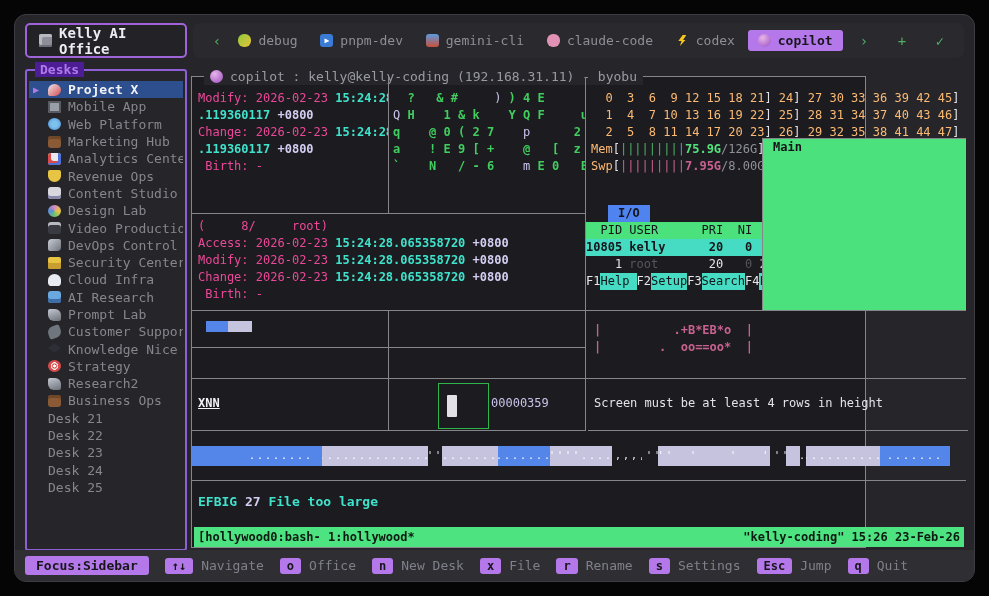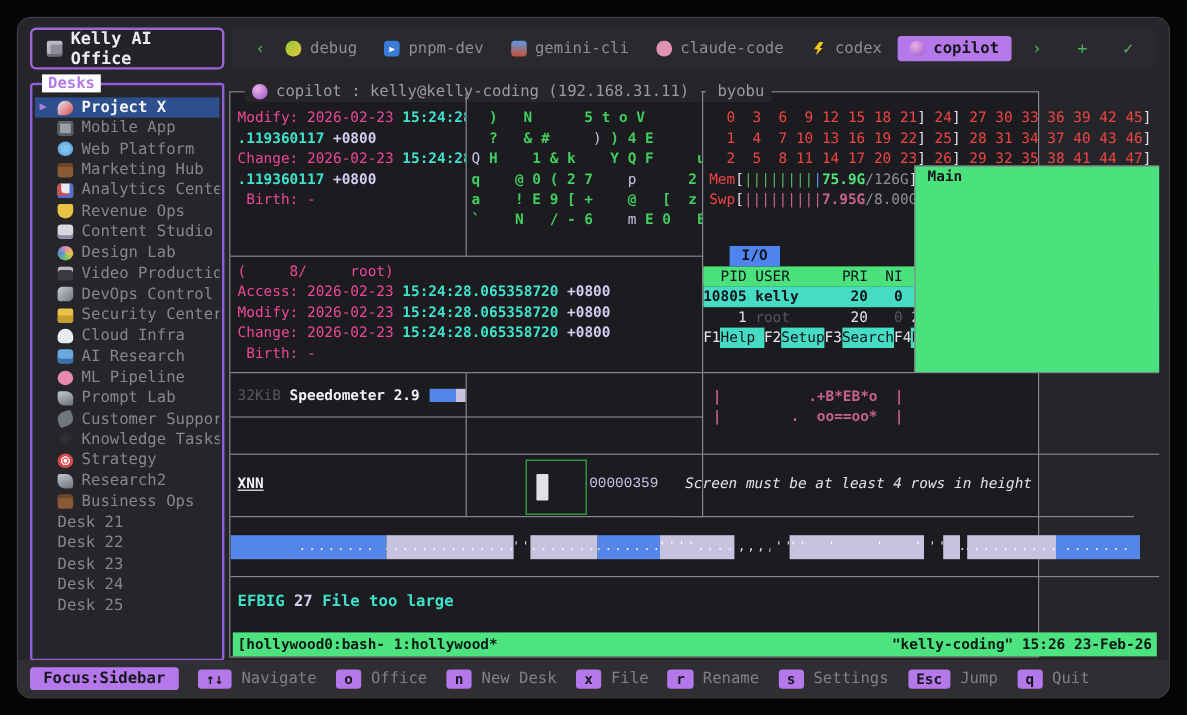--- a/index.html
+++ b/index.html
@@ -31,21 +31,21 @@
   .tico.brain { background:#e091b4; border-radius:6px; }
   .tico.lightning { background:transparent; }
   .zig { width:8px; height:11px; background:#f2c center; background:#f5c518;
     clip-path:polygon(55% 0,100% 0,60% 45%,90% 45%,20% 100%,40% 55%,0 55%); }
   .tico.crystal { background:radial-gradient(circle at 35% 30%,#e8b4e8,#9a4ec2); border-radius:50%; }
   .tstrip-right { display:flex; gap:18px; align-items:center; margin-left:10px; }
 
   
   .sidebar { position:absolute; left:10px; top:54px; width:162px; height:482px;
     border:2px solid #8e5fd6; border-radius:3px; }
-  .sidebar .legend { position:absolute; top:-9px; left:8px; background:#ffffff;
+  .sidebar .legend { position:absolute; top:-9px; left:8px; background:#4c1d95;
     color:#b07ae8; font-weight:700; font-size:13px; padding:0 5px;text-align:center; }
   .sb-list { position:absolute; inset:10px 2px 2px 2px; overflow:hidden; }
   .sb-row { display:flex; align-items:center; height:17.3px; font-size:13px;
     color:#86868c; padding-left:4px; white-space:nowrap; }
   .sb-row .arr { width:15px; color:#b07ae8; font-size:10px; flex:none; }
   .sb-row.sel { background:#2d4f8e; color:#f2f2f6; font-weight:700; }
   .sico { width:13px; height:12px; border-radius:3px; margin-right:7px; flex:none; }
   .i-rocket{background:linear-gradient(135deg,#e8e8f0,#d84b4b);border-radius:50% 50% 50% 2px;}
   .i-mobile{background:#9aa0a8;border-radius:2px;box-shadow:inset 0 0 0 2px #5a5a62;}
   .i-globe{background:radial-gradient(circle,#7ec2ee 30%,#4f8fd8);border-radius:50%;}
@@ -69,21 +69,21 @@
   .main { position:absolute; left:176px; top:61px; width:675px; height:472px;
     background:#1c1c20; border:1px solid #85858a; font-size:12px; line-height:17px; }
   .main .ptitle { position:absolute; top:-9px; left:12px; background:#26262a;
     color:#9a9aa2; font-size:13px; padding:0 6px; display:flex; gap:7px; align-items:center; }
   .pane { position:absolute; overflow:hidden; }
   .b-r { border-right:1px solid #85858a; } .b-b { border-bottom:1px solid #85858a; }
   .tl { white-space:pre; }
   .pane .pad { padding:0 0 0 6px; }
 
   .c-grn{color:#ec4899} .c-grnb{color:#52e27c;font-weight:700}
-  .c-tea{color:#ef4444} .c-teab{color:#3fe2cb;font-weight:700}
+  .c-tea{color:#fdba74} .c-teab{color:#3fe2cb;font-weight:700}
   .c-lav{color:#c9c2ea} .c-lavb{color:#d4cdf2;font-weight:700}
   .c-wht{color:#e2e2e8} .c-whtb{color:#f2f2f6;font-weight:700}
   .c-gry{color:#90909a} .c-dgr{color:#55555c}
   .c-pnk{color:#c7618f;font-weight:700} .c-mat{color:#41cd5f;font-weight:700}
   .c-pip{color:#4fae63} .c-pippk{color:#c7618f} .c-blu{color:#5b8fe8}
   .c-hg{background:#4be17c;color:#14141a} .c-hc{background:#45dcc3;color:#14141a}
 
   
   .htop-split { display:flex; }
   .htop-right { margin-left:3px; }
@@ -242,37 +242,32 @@
           <span class="sico i-cloud"></span>
           <span>Cloud Infra</span>
         </div>
         <div class="sb-row">
           <span class="arr"></span>
           <span class="sico i-robot"></span>
           <span>AI Research</span>
         </div>
         <div class="sb-row">
           <span class="arr"></span>
-          <span class="sico i-brain"></span>
-          <span>ML Pipeline</span>
-        </div>
-        <div class="sb-row">
-          <span class="arr"></span>
           <span class="sico i-microscope"></span>
           <span>Prompt Lab</span>
         </div>
         <div class="sb-row">
           <span class="arr"></span>
           <span class="sico i-phone"></span>
           <span>Customer Support</span>
         </div>
         <div class="sb-row">
           <span class="arr"></span>
           <span class="sico i-grad-cap"></span>
-          <span>Knowledge Tasks</span>
+          <span>Knowledge Nice</span>
         </div>
         <div class="sb-row">
           <span class="arr"></span>
           <span class="sico i-dart"></span>
           <span>Strategy</span>
         </div>
         <div class="sb-row">
           <span class="arr"></span>
           <span class="sico i-microscope"></span>
           <span>Research2</span>
@@ -316,21 +311,20 @@
           <div class="tl"><span class="c-grn" style="white-space: pre;">Modify: 2026-02-23 </span><span class="c-teab" style="white-space: pre;">15:24:28</span></div>
           <div class="tl"><span class="c-teab" style="white-space: pre;">.119360117</span><span class="c-lavb" style="white-space: pre;"> +0800</span></div>
           <div class="tl"><span class="c-grn" style="white-space: pre;">Change: 2026-02-23 </span><span class="c-teab" style="white-space: pre;">15:24:28</span></div>
           <div class="tl"><span class="c-teab" style="white-space: pre;">.119360117</span><span class="c-lavb" style="white-space: pre;"> +0800</span></div>
           <div class="tl"><span class="c-grn" style="white-space: pre;"> Birth: -</span></div>
         </div>
     </div>
 
     <div class="pane b-r b-b" style="left:197px;top:0;width:197px;height:137px;padding-top:13px;">
       <div style="padding-left:4px;">
-          <div class="tl"><span class="c-mat" style="white-space: pre;">  )   N      5 t o V</span></div>
           <div class="tl"><span class="c-mat" style="white-space: pre;">  ?   &amp; #     </span><span class="c-lav" style="white-space: pre;">)</span><span class="c-mat" style="white-space: pre;"> ) 4 E</span></div>
           <div class="tl"><span class="c-lav" style="white-space: pre;">Q </span><span class="c-mat" style="white-space: pre;">H    1 &amp; k    Y Q F     u</span></div>
           <div class="tl"><span class="c-mat" style="white-space: pre;">q    @ 0 ( 2 7    </span><span class="c-lav" style="white-space: pre;">p</span><span class="c-mat" style="white-space: pre;">      2</span></div>
           <div class="tl"><span class="c-mat" style="white-space: pre;">a    ! E 9 [ +    @   [  z</span></div>
           <div class="tl"><span class="c-mat" style="white-space: pre;">`    N   / - 6    </span><span class="c-lav" style="white-space: pre;">m</span><span class="c-mat" style="white-space: pre;"> E 0   E</span></div>
         </div>
     </div>
 
     <div class="pane b-b" style="left:394px;top:0;width:380px;height:234px;padding-top:13px;">
       <div style="padding-left:5px;">
@@ -393,21 +387,20 @@
           <div class="tl"><span class="c-grn" style="white-space: pre;">(     8/     root)</span></div>
           <div class="tl"><span class="c-grn" style="white-space: pre;">Access: 2026-02-23 </span><span class="c-teab" style="white-space: pre;">15:24:28.065358720</span><span class="c-lavb" style="white-space: pre;"> +0800</span></div>
           <div class="tl"><span class="c-grn" style="white-space: pre;">Modify: 2026-02-23 </span><span class="c-teab" style="white-space: pre;">15:24:28.065358720</span><span class="c-lavb" style="white-space: pre;"> +0800</span></div>
           <div class="tl"><span class="c-grn" style="white-space: pre;">Change: 2026-02-23 </span><span class="c-teab" style="white-space: pre;">15:24:28.065358720</span><span class="c-lavb" style="white-space: pre;"> +0800</span></div>
           <div class="tl"><span class="c-grn" style="white-space: pre;"> Birth: -</span></div>
         </div>
     </div>
 
     <div class="pane b-r b-b" style="left:0;top:234px;width:197px;height:37px;">
       <div class="speedo-line">
-        <span class="tl"><span class="c-dgr" style="white-space: pre;">32KiB</span><span class="c-whtb" style="white-space: pre;"> Speedometer 2.9</span></span>
         <span class="sbar">
           <span class="b1"></span>
             <span class="b2"></span>
         </span>
       </div>
     </div>
     <div class="pane b-r b-b" style="left:197px;top:234px;width:197px;height:37px;"></div>
 
     <div class="pane b-r b-b" style="left:0;top:271px;width:197px;height:31px;"></div>
     <div class="pane b-r b-b" style="left:197px;top:271px;width:197px;height:31px;"></div>
@@ -419,23 +412,23 @@
         </div>
     </div>
 
     <div class="pane b-r b-b" style="left:0;top:302px;width:197px;height:52px;padding-top:16px;">
       <div class="pad tl"><span class="c-whtb" style="white-space: pre; text-decoration: underline;">XNN</span></div>
     </div>
     <div class="pane b-r b-b" style="left:197px;top:302px;width:197px;height:52px;">
       <div class="greenbox">
         <div class="cursor"></div>
       </div>
-      <div class="c-lav" style="position:absolute;left:102px;top:16px;font-family:Liberation Mono, monospace;">00000359</div>
-    </div>
-    <div class="pane b-b" style="left:373px;top:302px;width:380px;height:52px;padding-top:16px;font-style:italic;">
+      <div class="c-lav" style="position:absolute;left:102px;top:16px;">00000359</div>
+    </div>
+    <div class="pane b-b" style="left:396px;top:302px;width:380px;height:52px;padding-top:16px;">
       <div class="pad c-wht">Screen must be at least 4 rows in height</div>
     </div>
 
     <div class="pane b-b" style="left:0;top:354px;width:774px;height:50px;">
       <div class="barstrip">
           <span class="bar blu" style="width: 130px;">      ........</span>
           <span class="bar lav" style="width: 106px;">..................</span>
           <span class="bar txt" style="width: 14px;">''</span>
           <span class="bar lav" style="width: 56px;">.........</span>
           <span class="bar blu" style="width: 52px;">.......</span>

